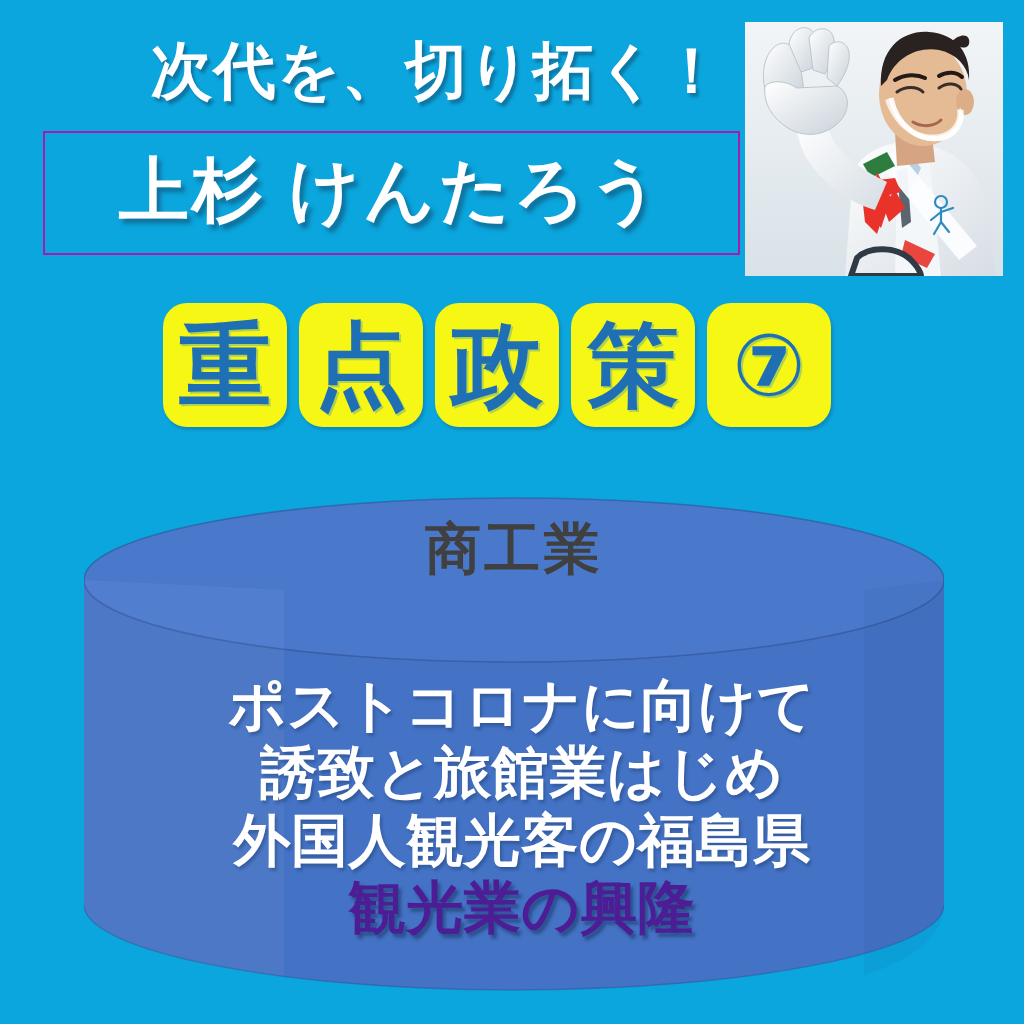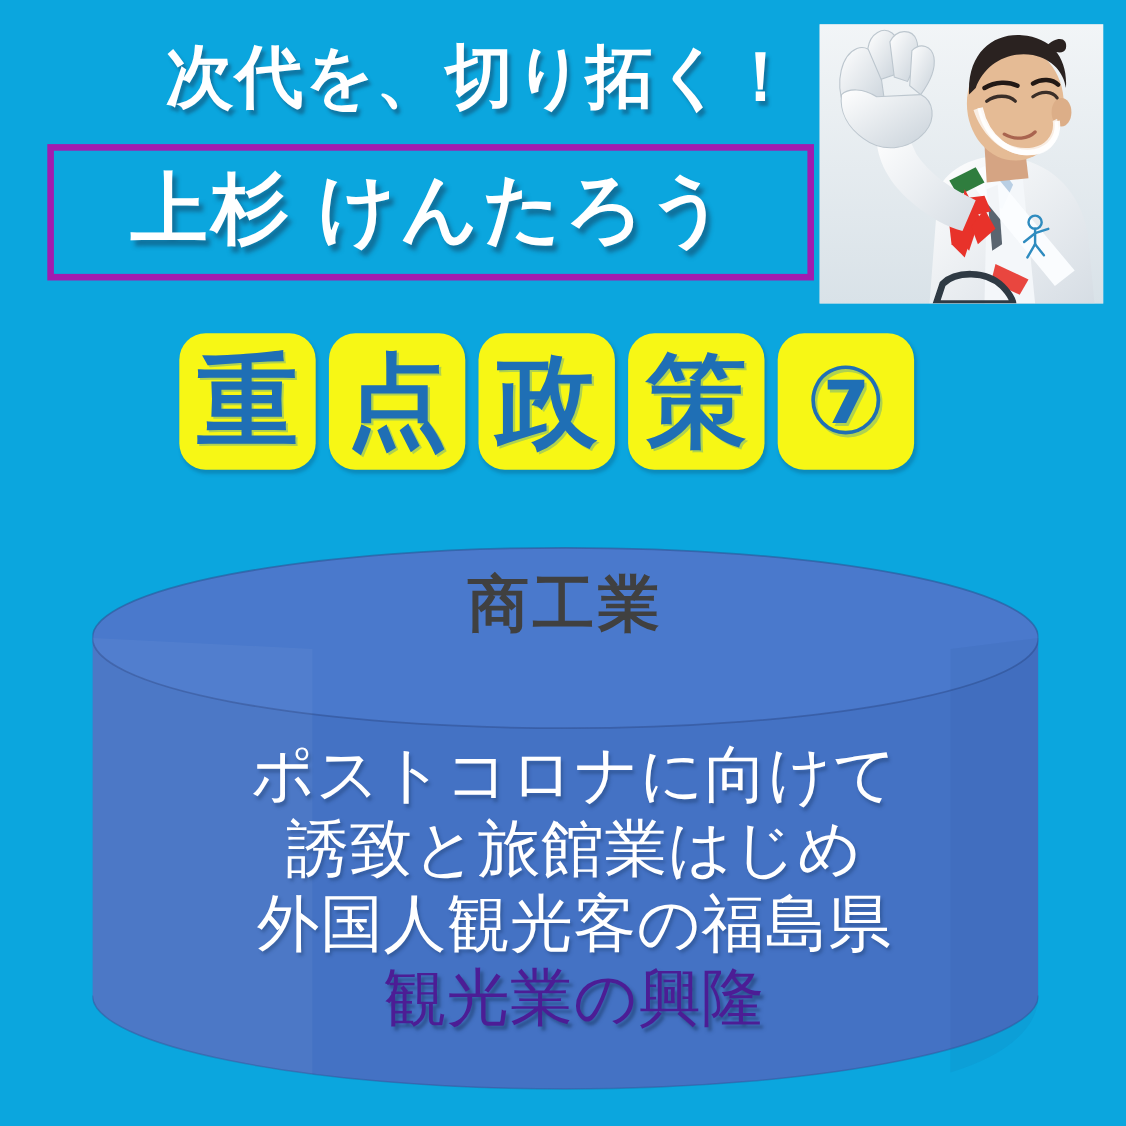--- a/index.html
+++ b/index.html
@@ -33,21 +33,21 @@
   }
 
   
   .name-box {
     position: absolute;
     left: 43px;
     top: 131px;
     width: 697px;
     height: 124px;
     box-sizing: border-box;
-    border: 6px solid #a21caf;
+    border: 2px solid #a21caf;
     display: flex;
     align-items: center;
     justify-content: center;
   }
   .name-text {
     font-size: 70px;
     font-weight: bold;
     color: #FFFFFF;
     letter-spacing: 0.05em;
     white-space: nowrap;
@@ -119,21 +119,21 @@
 
   .cyl-body {
     position: absolute;
     left: 84px;
     top: 672px;
     width: 860px;
     text-align: center;
   }
   .cyl-line {
     font-size: 57px;
-    font-weight: normal;
+    font-weight: bold;
     color: #FFFFFF;
     line-height: 1.18;
     letter-spacing: 0.01em;
     white-space: nowrap;
     text-shadow: 2px 3px 3px rgba(20,50,90,0.35);
     margin-left: 16px;
   }
   .cyl-line.accent {
     color: #4c1d95;
     text-shadow: 3px 4px 3px rgba(20,50,90,0.5);

